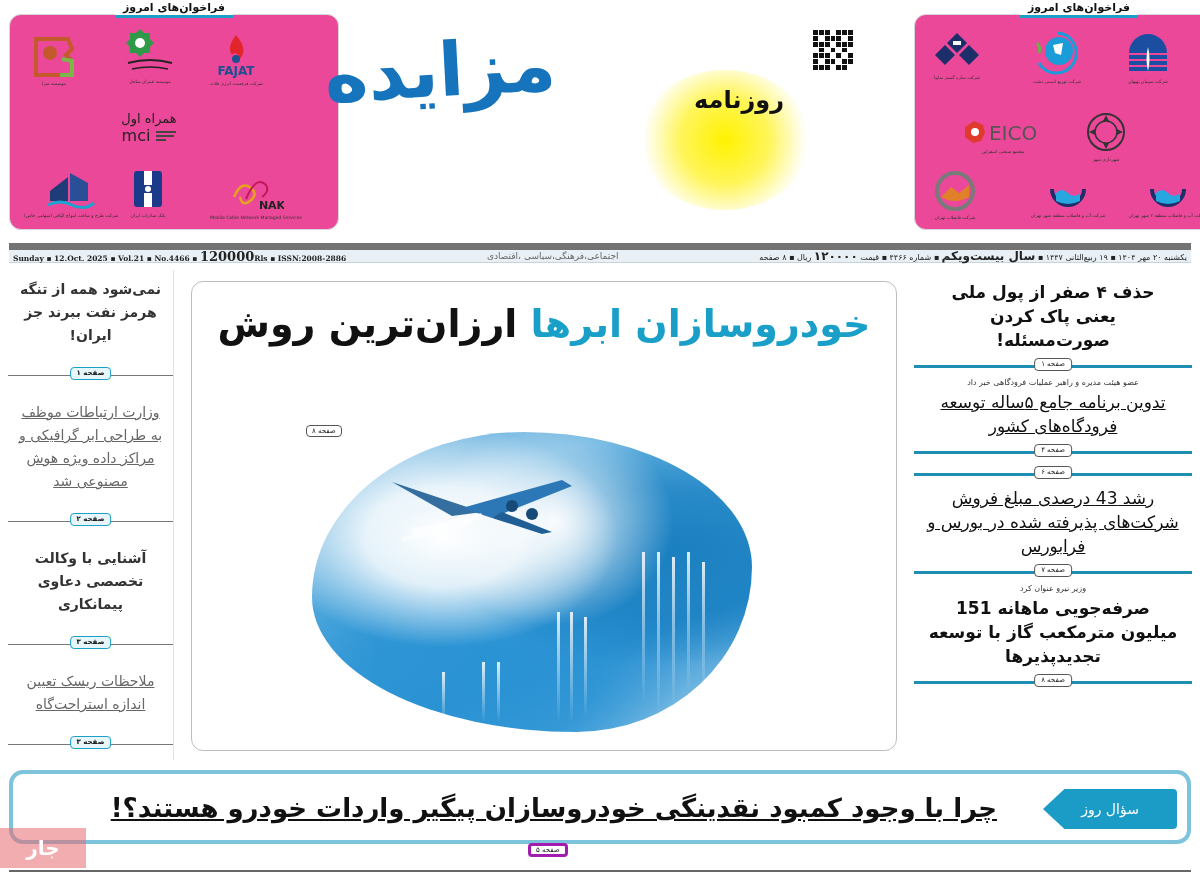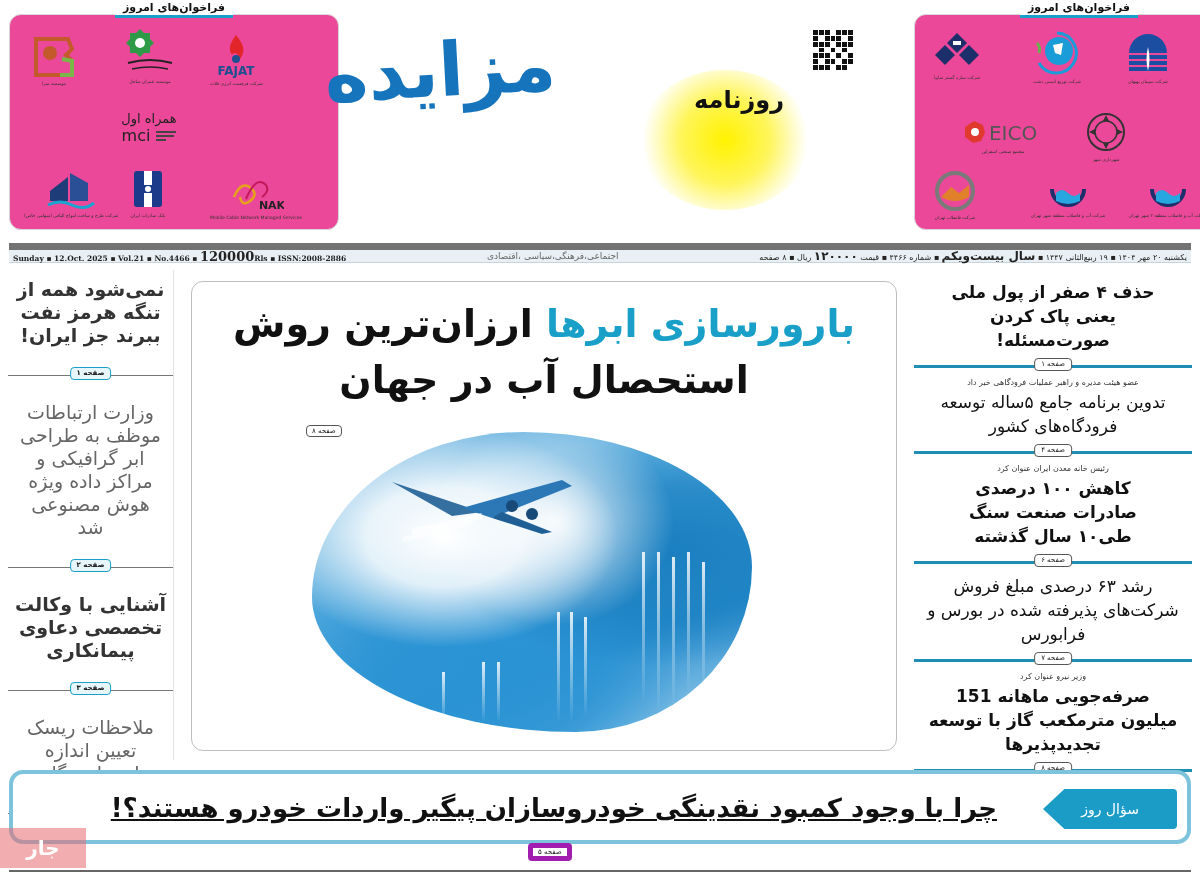--- a/index.html
+++ b/index.html
@@ -45,32 +45,32 @@
   .info-fa { font-size: 8px; color: #222; direction: rtl; white-space: nowrap; }
   .info-fa b.big { font-size: 12px; }
 
   
   .col-right { position: absolute; left: 914px; top: 270px; width: 278px; }
   .col-left { position: absolute; left: 8px; top: 270px; width: 166px; border-right: 1px solid #e3e3e3; height: 490px; }
   .story { text-align: center; direction: rtl; }
   .story .kicker { font-size: 8px; color: #333; margin-bottom: 3px; }
   .story .head { font-size: 17px; line-height: 24px; color: #111; }
   .story .head.bold { font-weight: bold; }
-  .story .head.light { font-weight: normal; }
+  .story .head.light { font-weight: normal; text-decoration: underline; }
 
   .divider { position: relative; height: 18px; margin: 4px 0; }
   .divider .line { position: absolute; left: 0; right: 0; top: 9px; height: 3px; background: #1e8fb2; }
   .divider .tag { position: absolute; left: 50%; top: 2px; transform: translateX(-50%);
     background: #fff; border: 1px solid #555; border-radius: 4px; font-size: 7px; padding: 1px 6px;
     direction: rtl; white-space: nowrap; line-height: 9px; }
 
   .divider.gray .line { height: 1px; background: #777; top: 10px; }
   .divider.gray .tag { border: 1.5px solid #1aa0c8; background: #e6f6fb; font-weight: bold; }
 
-  .col-left .story .head { font-size: 19px; line-height: 23px; color: #444; }
+  .col-left .story .head { font-size: 14px; line-height: 23px; color: #444; }
   .col-left .story .head.bold { color: #333; }
   .col-left .story .head.light { color: #666; }
 
   
   .center-box { position: absolute; left: 191px; top: 281px; width: 706px; height: 470px;
     border: 1.5px solid #bdbdbd; border-radius: 12px; background: #fff; overflow: hidden; }
   .lead-head { position: absolute; left: 0; top: 14px; width: 100%; text-align: center; direction: rtl;
     font-size: 38px; font-weight: bold; line-height: 56px; color: #111; }
   .lead-head .accent { color: #1aa0c8; }
   .lead-page { position: absolute; left: 114px; top: 143px; border: 1px solid #555; border-radius: 4px;
@@ -87,21 +87,21 @@
   .plane { position: absolute; left: 80px; top: 40px; width: 190px; height: 70px; }
 
   
   .question-box { position: absolute; left: 9px; top: 770px; width: 1182px; height: 74px;
     border: 4px solid #7ec3dc; border-radius: 14px; background: #fff; }
   .question-label { position: absolute; right: 10px; top: 15px; width: 134px; height: 40px;
     background: #1a9cc6; color: #fff; font-size: 14px; direction: rtl; display: flex; align-items: center;
     justify-content: center; clip-path: polygon(16% 0, 100% 0, 100% 100%, 16% 100%, 0 50%); border-radius: 4px; }
   .question-text { position: absolute; right: 190px; top: 12px; font-size: 26px; font-weight: bold; direction: rtl;
     white-space: nowrap; color: #111; line-height: 44px; text-decoration: underline; }
-  .question-page { position: absolute; left: 515px; top: 69px; border: 5px solid #a21caf; border-radius: 4px;
+  .question-page { position: absolute; left: 515px; top: 69px; border: 3px solid #a21caf; border-radius: 4px;
     font-size: 7px; padding: 0 5px; background: #fff; direction: rtl; }
   .bottom-rule { position: absolute; left: 9px; top: 870px; width: 1182px; height: 2px; background: #666; }
   .watermark { position: absolute; left: 0; top: 828px; width: 86px; height: 40px; background: rgba(231,105,113,0.55);
     color: #fff; font-weight: bold; font-size: 20px; direction: rtl; display: flex; align-items: center; justify-content: center; }
 </style>
 </head>
 <body>
 
 <div class="masthead">
 
@@ -332,31 +332,27 @@
 
   <div class="story">
     <div class="kicker">عضو هیئت مدیره و راهبر عملیات فرودگاهی خبر داد</div>
     <div class="head light" style="padding:0 22px;">تدوین برنامه جامع ۵ساله توسعه فرودگاه‌های کشور</div>
   </div>
   <div class="divider">
     <div class="line"></div>
     <div class="tag">صفحه ۴</div>
   </div>
 
+  <div class="divider">
+    <div class="line"></div>
+    <div class="tag">صفحه ۶</div>
+  </div>
+
   <div class="story">
-    <div class="kicker">رئیس خانه معدن ایران عنوان کرد</div>
-    <div class="head bold" style="padding:0 40px;">کاهش ۱۰۰ درصدی صادرات صنعت سنگ طی۱۰ سال گذشته</div>
-  </div>
-  <div class="divider">
-    <div class="line"></div>
-    <div class="tag">صفحه ۶</div>
-  </div>
-
-  <div class="story">
-    <div class="head light" style="padding:0 2px;">رشد ۶۳ درصدی مبلغ فروش شرکت‌های پذیرفته شده در بورس و فرابورس</div>
+    <div class="head light" style="padding:0 2px;">رشد 43 درصدی مبلغ فروش شرکت‌های پذیرفته شده در بورس و فرابورس</div>
   </div>
   <div class="divider">
     <div class="line"></div>
     <div class="tag">صفحه ۷</div>
   </div>
 
   <div class="story">
     <div class="kicker">وزیر نیرو عنوان کرد</div>
     <div class="head bold" style="padding:0 14px;">صرفه‌جویی ماهانه 151 میلیون مترمکعب گاز با توسعه تجدیدپذیرها</div>
   </div>
@@ -395,22 +391,21 @@
     <div class="head light">ملاحظات ریسک تعیین اندازه استراحت‌گاه</div>
   </div>
   <div class="divider gray">
     <div class="line"></div>
     <div class="tag">صفحه ۳</div>
   </div>
 </div>
 
 <div class="center-box">
   <div class="lead-head">
-    <span class="accent">بارورسازی ابرها</span><span> ارزان‌ترین روش</span><br>
-    <span>استحصال آب در جهان</span>
+    <span class="accent">خودروسازان ابرها</span><span> ارزان‌ترین روش</span><br>
   </div>
   <div class="lead-page">صفحه ۸</div>
 
   <div class="lead-img" title="airplane-seeding-clouds-illustration">
     <svg class="plane" viewBox="0 0 190 70">
       <path d="M0 10 L90 40 L60 44 Z" fill="#1f5f96" opacity=".9"></path>
       <path d="M70 36 L170 8 L180 14 L100 46 Z" fill="#2c77b5"></path>
       <path d="M110 40 L160 60 L150 62 L100 46 Z" fill="#1f5f96"></path>
       <circle cx="120" cy="34" r="6" fill="#174a78"></circle>
       <circle cx="140" cy="42" r="6" fill="#174a78"></circle>

